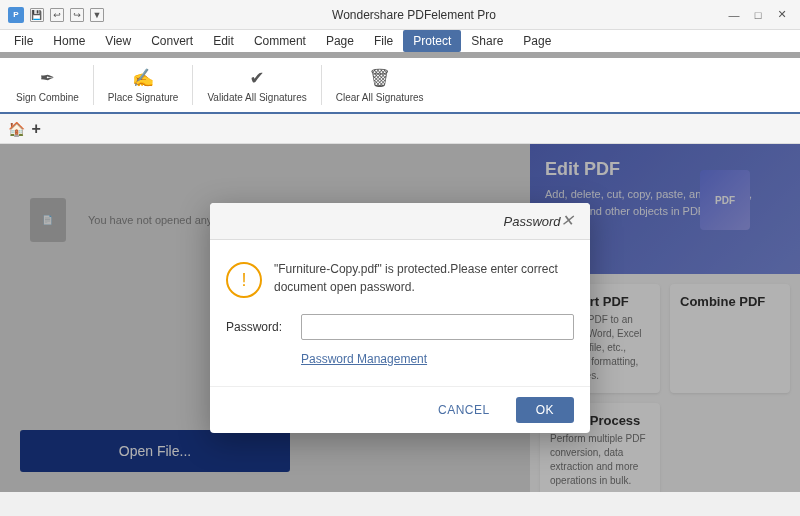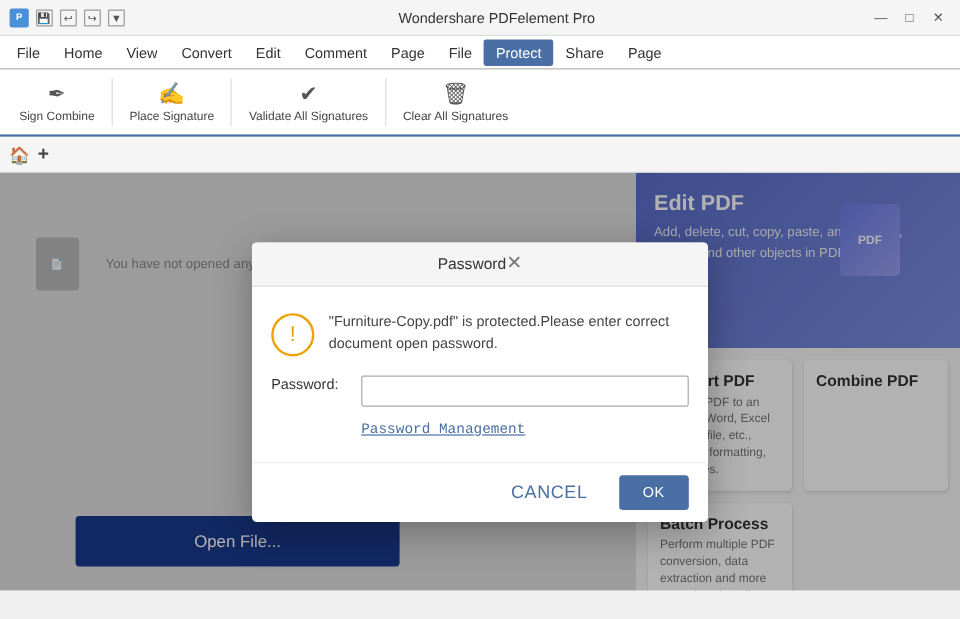--- a/index.html
+++ b/index.html
@@ -24,21 +24,21 @@
     .title-bar-right { display: flex; gap: 4px; }
     .win-btn { width: 20px; height: 20px; display: flex; align-items: center; justify-content: center; font-size: 11px; cursor: pointer; color: #555; }
 
     
     .menu-bar {
       background: #ffffff;
       height: 28px;
       display: flex;
       align-items: center;
       padding: 0 4px;
-      border-bottom: 1px solid #a3a3a3;
+      border-bottom: 6px solid #a3a3a3;
     }
     .menu-item {
       padding: 4px 10px;
       cursor: pointer;
       font-size: 12px;
       color: #333;
       border-radius: 2px;
     }
     .menu-item.active { background: #4a6fa5; color: white; }
 
@@ -114,34 +114,33 @@
       height: 42px;
       border: 2px solid #1a3a8f;
       background: #1a3a8f;
       color: white;
       font-size: 14px;
       cursor: pointer;
       border-radius: 3px;
       display: flex;
       align-items: center;
       justify-content: center;
-      margin-left: 43px;
     }
 
     
     .right-panel {
       flex: 1;
       background: #f8f8f8;
       overflow: hidden;
       position: relative;
     }
 
     .right-top {
       background: linear-gradient(135deg, #5b6eca, #7b8de0);
-      height: 146px;
+      height: 130px;
       padding: 15px;
       position: relative;
       overflow: hidden;
     }
     .right-top-title { color: white; font-size: 18px; font-weight: bold; margin-bottom: 6px; }
     .right-top-desc { color: rgba(255,255,255,0.9); font-size: 11px; line-height: 1.5; }
 
     .right-bottom {
       padding: 10px;
       display: grid;
@@ -174,22 +173,23 @@
       border-radius: 4px;
       box-shadow: 0 8px 32px rgba(0,0,0,0.3);
       width: 380px;
       overflow: hidden;
     }
     .dialog-header {
       background: #f5f5f5;
       padding: 10px 16px;
       display: flex;
       align-items: center;
-      justify-content: center;
+      justify-content: flex-end;
       border-bottom: 1px solid #ddd;
+      font-style: italic;
     }
     .dialog-title { font-size: 13px; color: #333; font-weight: 500; }
     .dialog-close { cursor: pointer; color: #777; font-size: 16px; line-height: 1; }
 
     .dialog-body {
       padding: 20px 16px;
     }
     .dialog-warning {
       display: flex;
       align-items: flex-start;
@@ -206,21 +206,21 @@
       justify-content: center;
       font-size: 18px;
       color: #f0a000;
       flex-shrink: 0;
       margin-top: 2px;
     }
     .warning-text { font-size: 12px; color: #444; line-height: 1.5; }
 
     .password-row {
       display: flex;
-      align-items: flex-start;
+      align-items: center;
       gap: 10px;
       margin-bottom: 12px;
     }
     .password-label { font-size: 12px; color: #333; white-space: nowrap; min-width: 65px; }
     .password-input {
       flex: 1;
       height: 26px;
       border: 1px solid #aaa;
       border-radius: 2px;
       padding: 0 6px;
@@ -228,35 +228,34 @@
       outline: none;
     }
 
     .password-mgmt-link {
       color: #4a6fa5;
       font-size: 12px;
       cursor: pointer;
       text-decoration: underline;
       margin-left: 75px;
       display: block;
-      font-family: Liberation Mono, monospace;
     }
 
     .dialog-footer {
       padding: 10px 16px;
       display: flex;
       justify-content: flex-end;
       gap: 10px;
       border-top: 1px solid #eee;
     }
     .btn-cancel {
       background: transparent;
       border: none;
       padding: 6px 16px;
-      font-size: 15px;
+      font-size: 12px;
       color: #4a6fa5;
       cursor: pointer;
       border-radius: 3px;
       text-transform: uppercase;
       letter-spacing: 0.5px;
     }
     .btn-ok {
       background: #4a6fa5;
       border: none;
       padding: 6px 20px;

